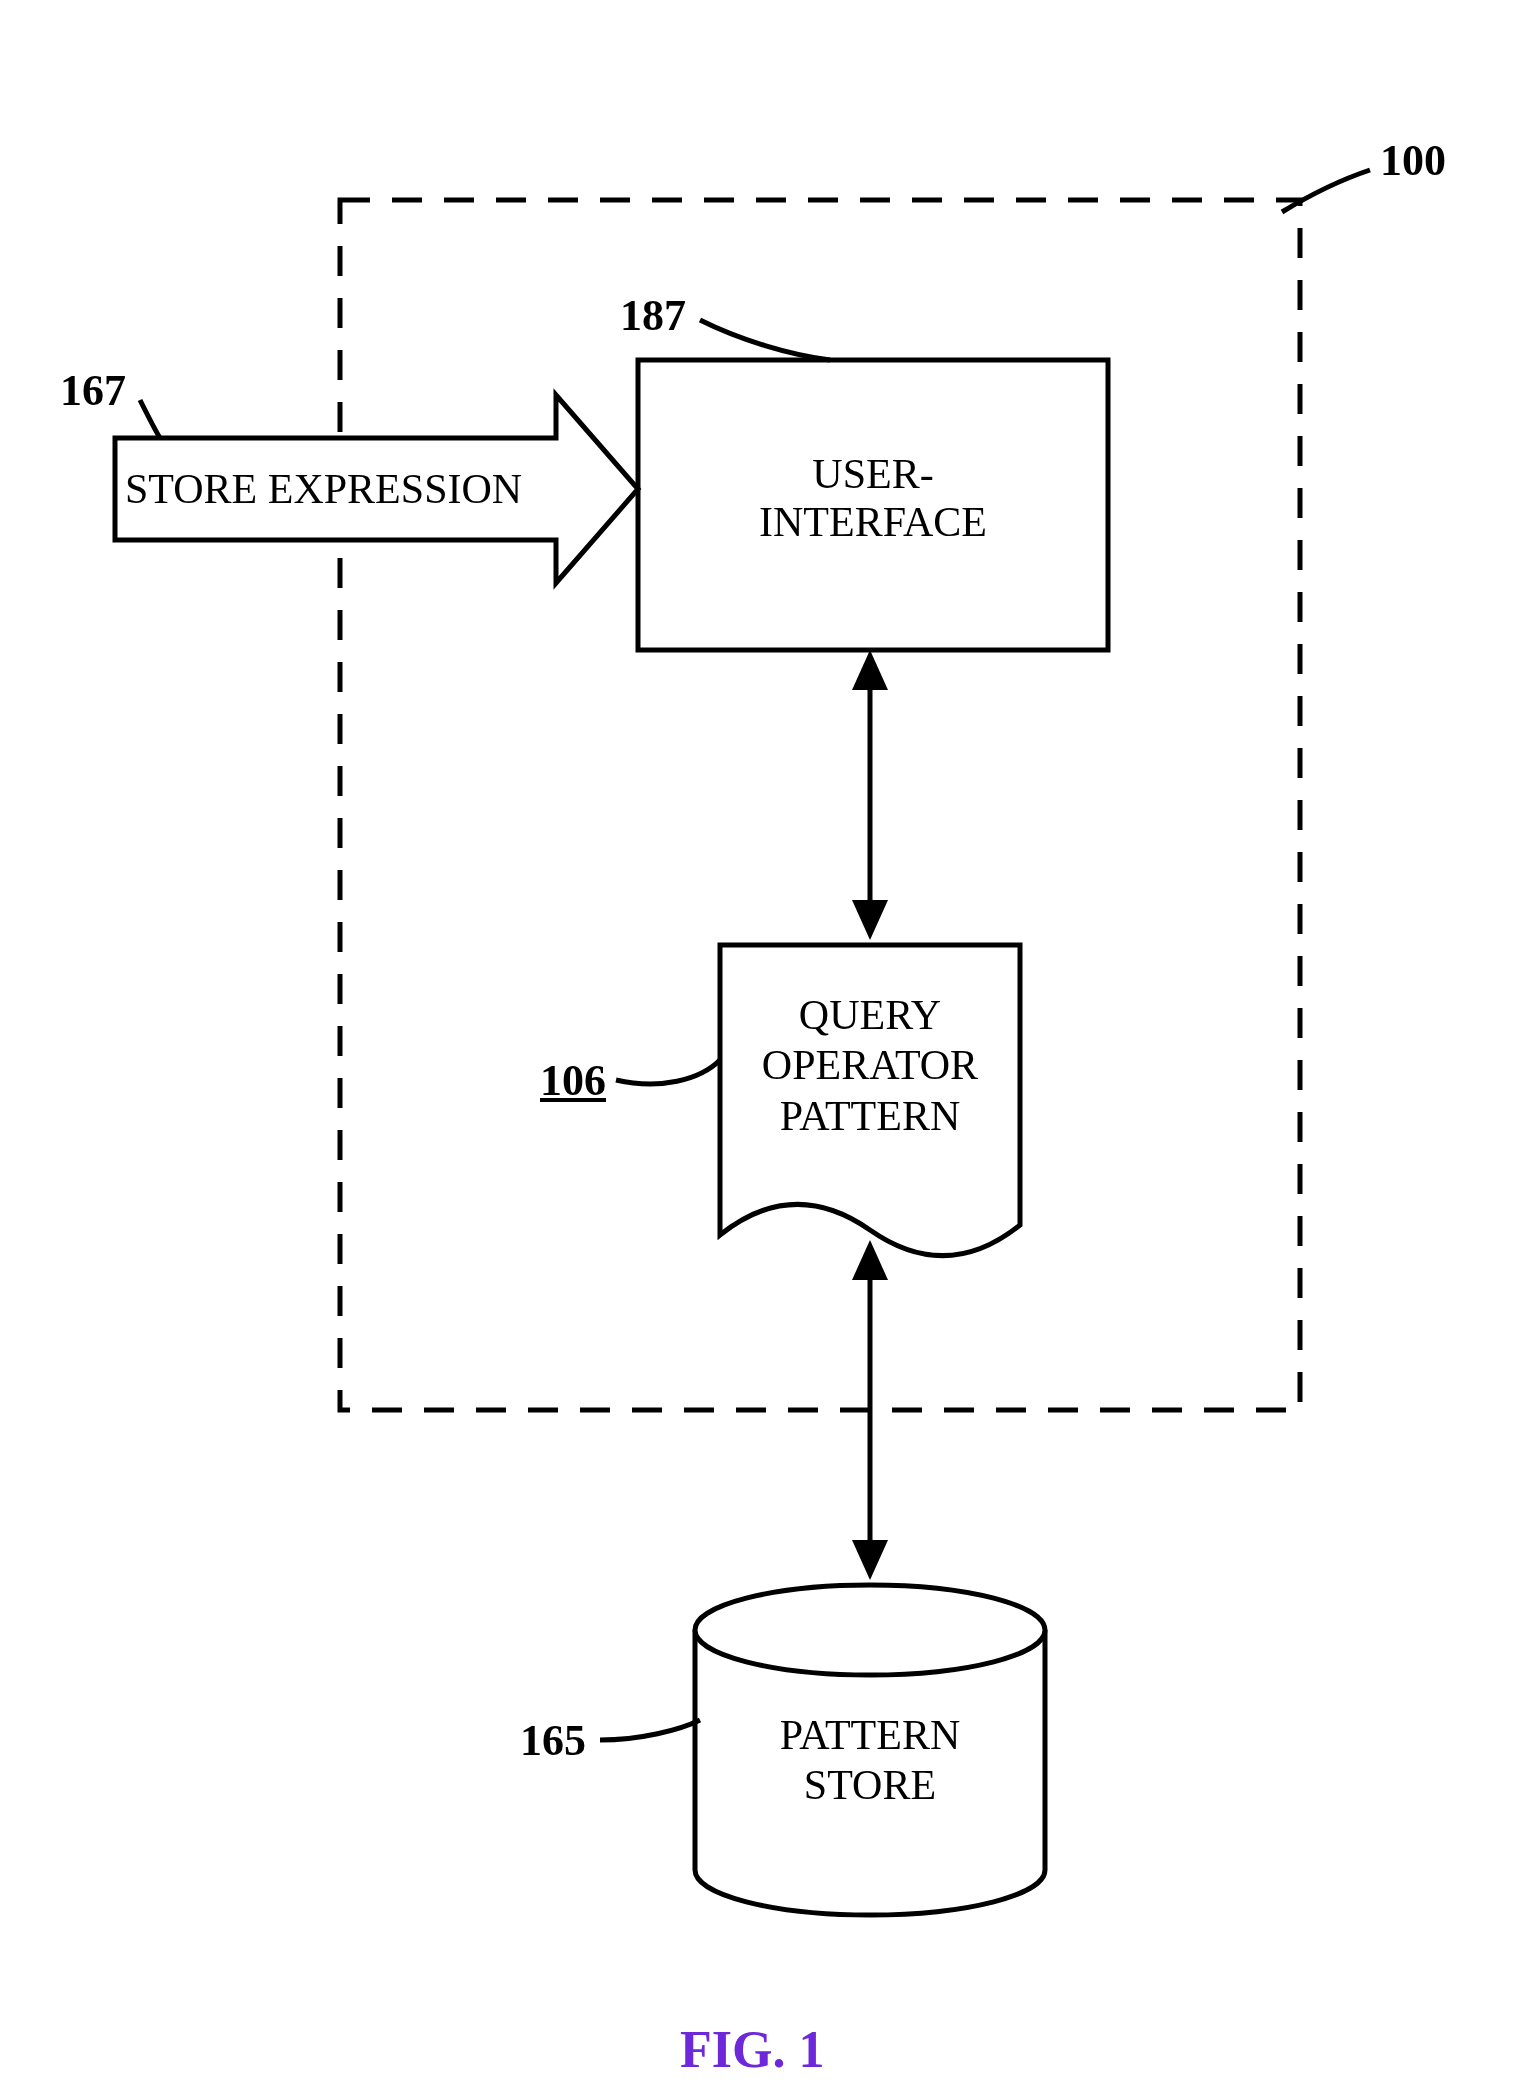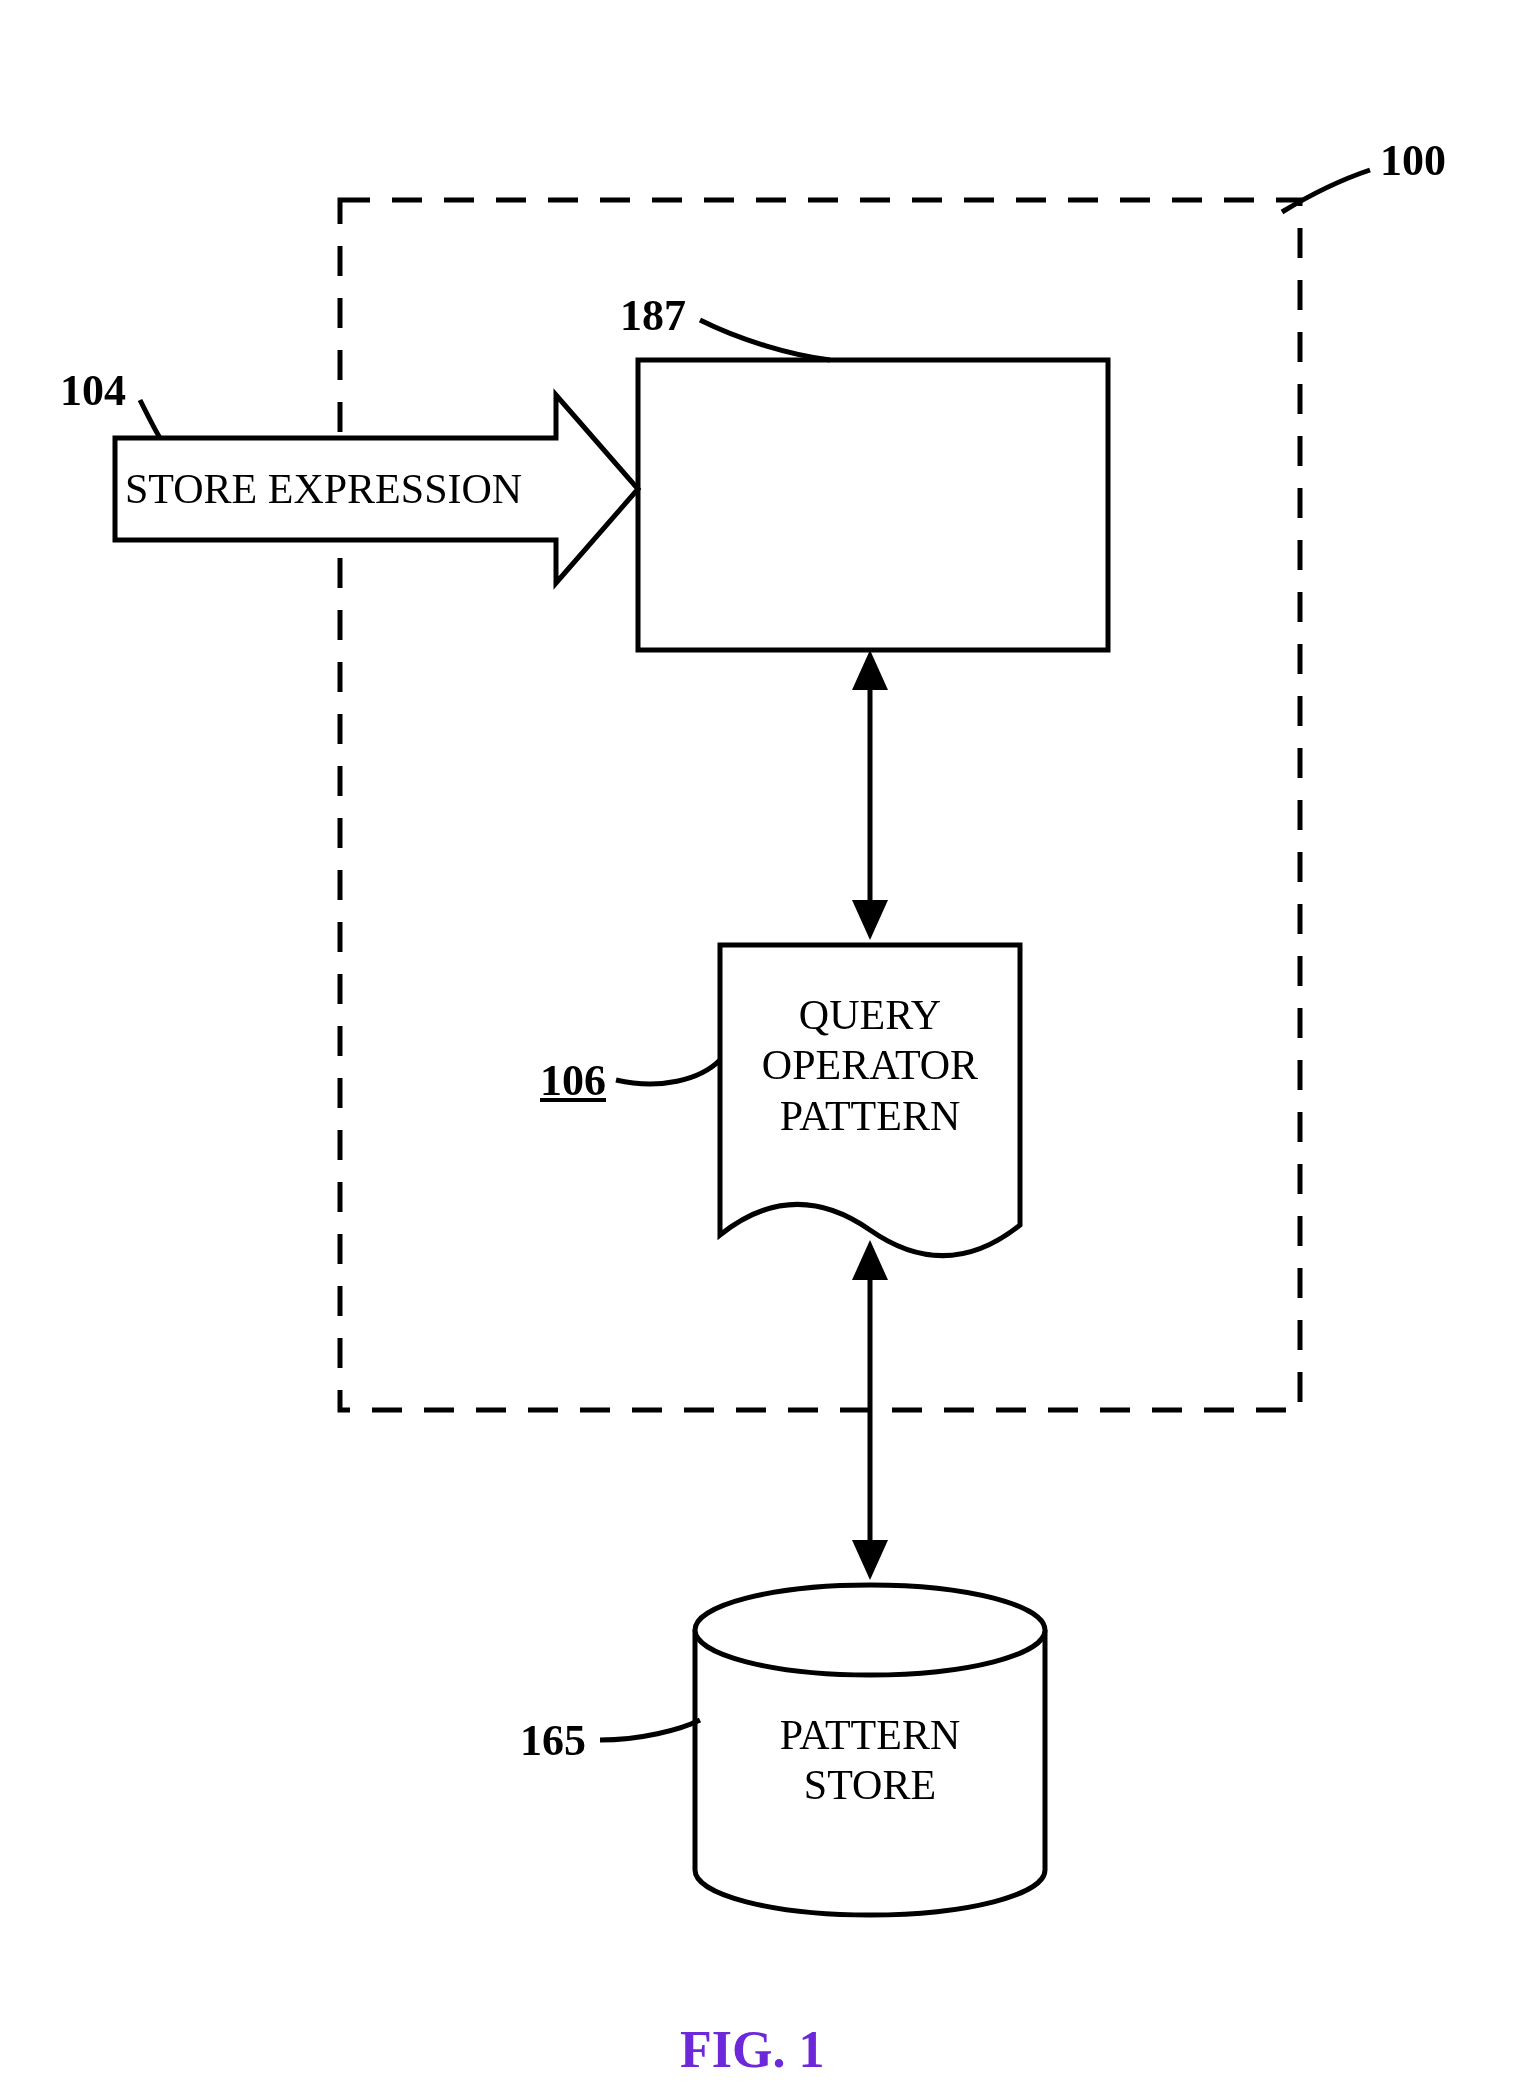--- a/index.html
+++ b/index.html
@@ -87,26 +87,28 @@
 
       <ellipse cx="870" cy="1590" rx="175" ry="45" fill="#fff" stroke="#000" stroke-width="5"></ellipse>
     </g>
 
     <path d="M 600 1700 C 640 1700, 680 1690, 700 1680" fill="none" stroke="#000" stroke-width="5"></path>
 
   </svg>
 
   <div class="abs ref-label" style="left:1380px; top:95px;">100</div>
   <div class="abs ref-label" style="left:620px;  top:250px;">187</div>
-  <div class="abs ref-label" style="left:60px;   top:325px;">104</div>
+  <div class="abs ref-label" style="left:60px;   top:325px;">167</div>
   <div class="abs ref-label" style="left:540px;  top:1015px;text-decoration:underline;">106</div>
   <div class="abs ref-label" style="left:520px;  top:1675px;">165</div>
 
   <div class="abs block-text" style="left:125px; top:425px;">STORE EXPRESSION</div>
 
+  <div class="abs block-text" style="left:638px; top:410px; width:470px;">USER-
+INTERFACE</div>
 
   <div class="abs block-text" style="left:720px; top:950px; width:300px; line-height:1.2;">QUERY
 OPERATOR
 PATTERN</div>
 
   <div class="abs block-text" style="left:695px; top:1670px; width:350px; line-height:1.2;">PATTERN
 STORE</div>
 
   <div class="abs fig-caption" style="left:680px; top:1980px;">FIG. 1</div>
 

